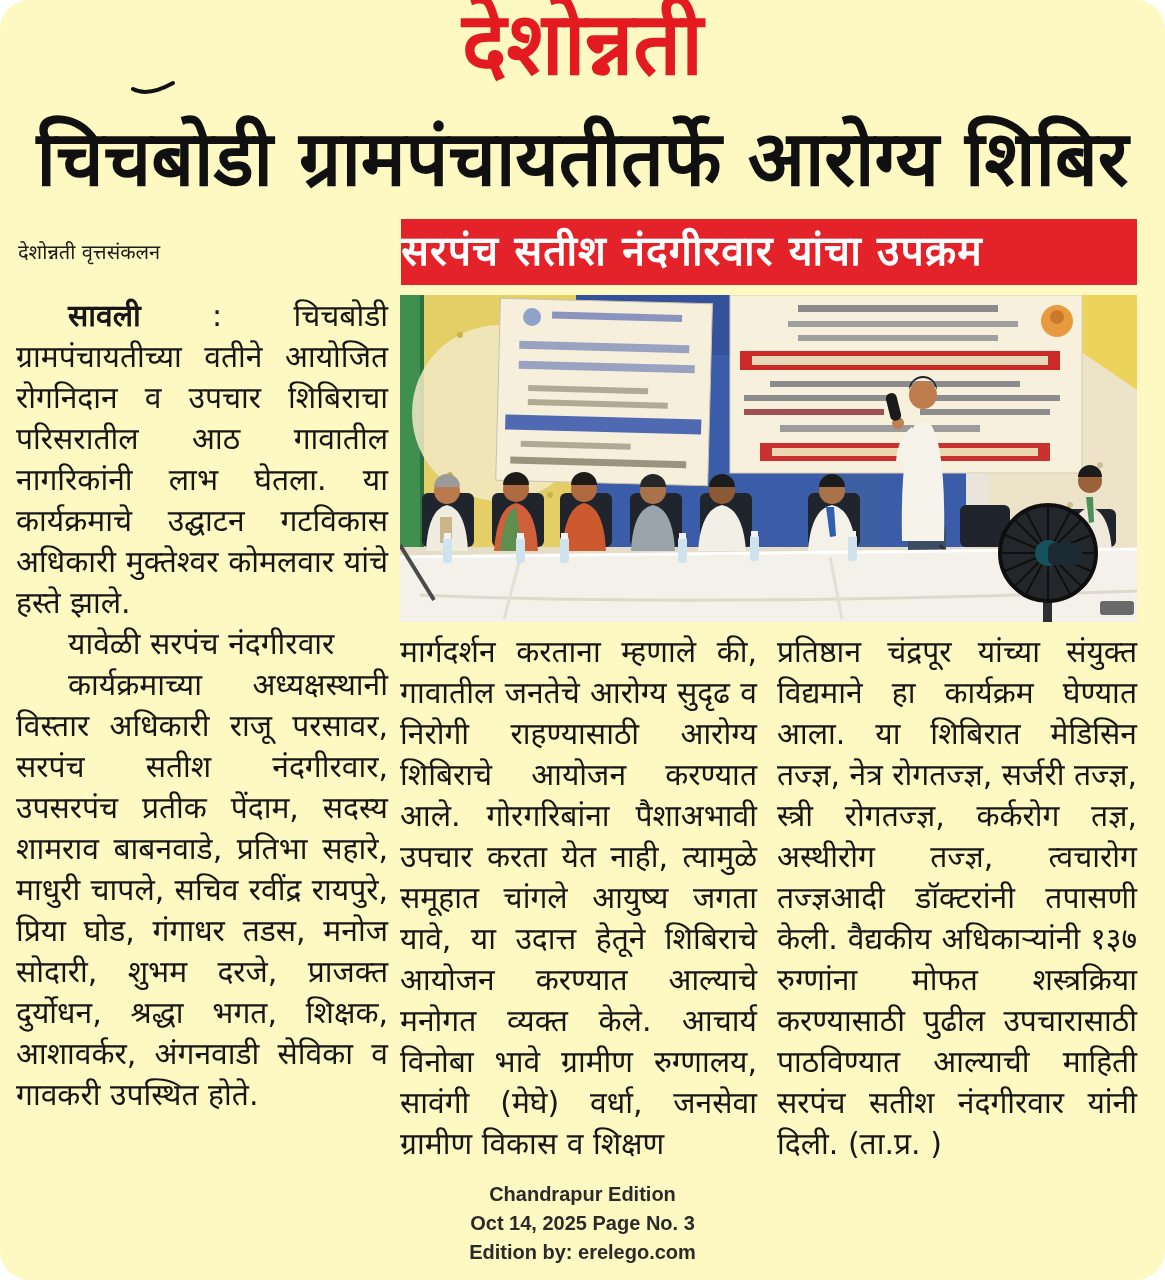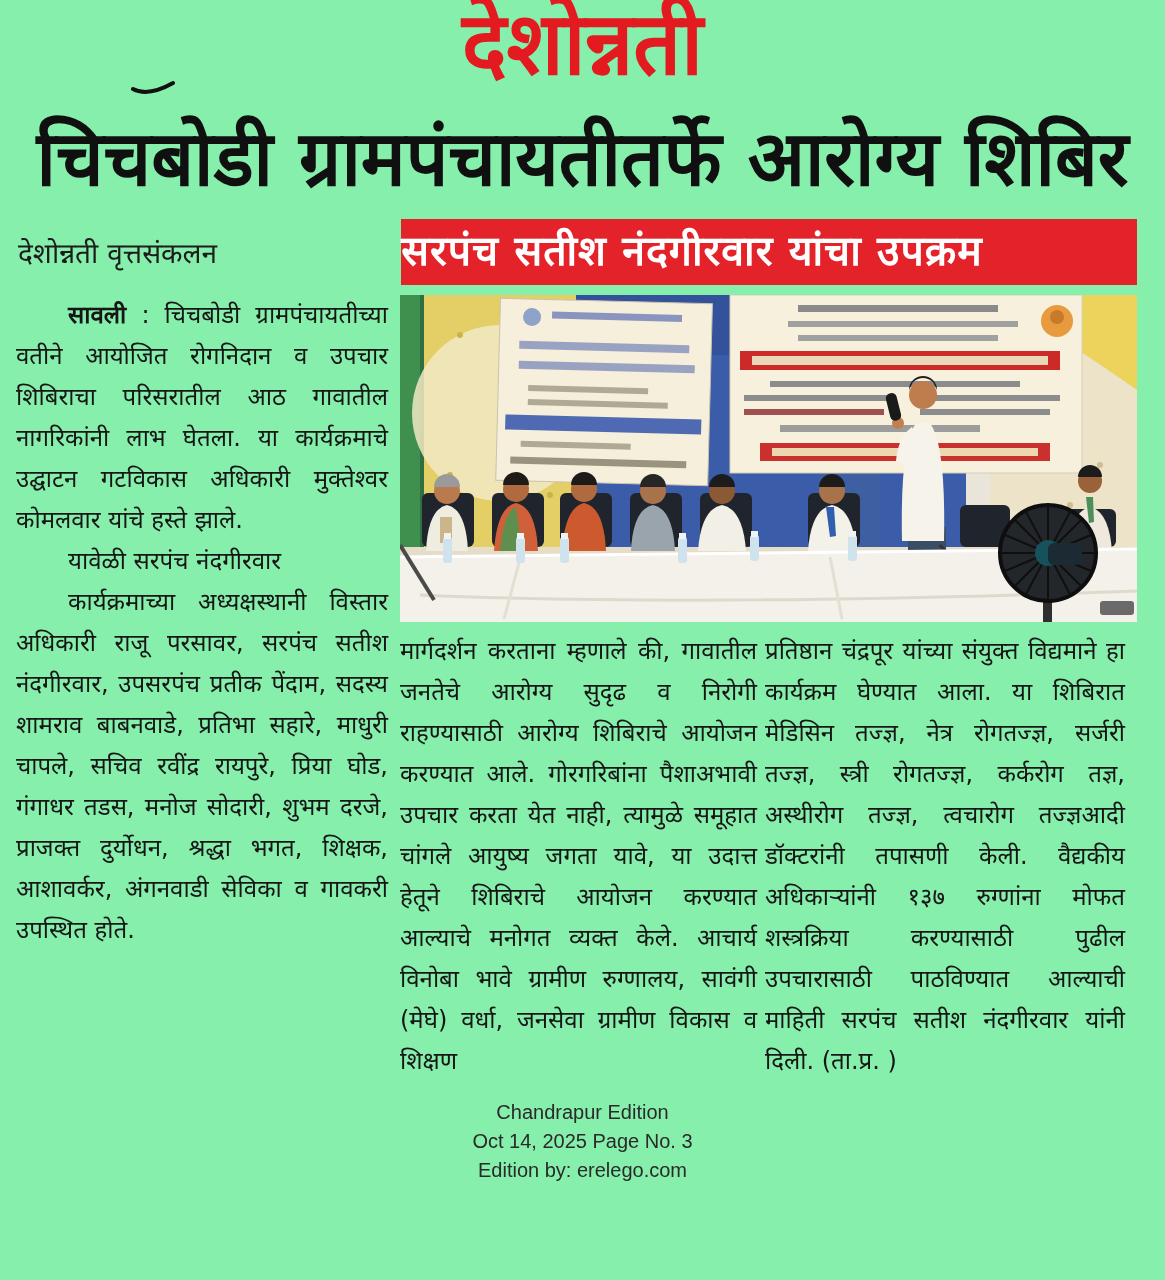--- a/index.html
+++ b/index.html
@@ -1,56 +1,56 @@
 <!DOCTYPE html>
 <html><head>
 <meta charset="utf-8">
 <style>
   html,body{margin:0;padding:0;background:#ffffff;}
   .page{
-    position:relative;width:1165px;height:1280px;overflow:hidden;background:#86efac;
-    font-family:"DejaVu Sans",sans-serif;color:#141414;
+    position:relative;width:1165px;height:1280px;overflow:hidden;background:#fef9c3;
+    font-family:"DejaVu Sans",sans-serif;color:#141414;border-radius:29px;
   }
   
   .masthead{width:100%;text-align:center;padding-top:2px;line-height:1;}
   .masthead-title{
     display:inline-block;font-size:84px;font-weight:800;color:#e31b20;
     letter-spacing:0px;transform:scaleY(1.04);
   }
   .masthead-swoosh{display:block;margin:-6px auto 0 130px;width:46px;height:16px;}
   
   .headline{
     margin:18px 20px 0 20px;text-align:center;font-size:75px;font-weight:800;
     line-height:1.18;color:#101010;transform:scaleY(1.02);
   }
   
   .meta-row{display:flex;align-items:center;margin:16px 28px 0 16px;}
-  .byline{width:372px;font-size:28px;color:#1c1c1c;padding-left:2px;}
+  .byline{width:372px;font-size:20px;color:#1c1c1c;padding-left:2px;}
   .sub-banner{
     width:737px;margin-left:12px;background:#e4222a;color:#ffffff;
     font-size:41px;font-weight:700;text-align:left;height:66px;line-height:64px;
     letter-spacing:1px;
   }
   
   .body-row{display:flex;margin:10px 28px 0 16px;}
-  .col{font-size:24px;line-height:41px;text-align:justify;color:#161616;}
+  .col{font-size:30px;line-height:41px;text-align:justify;color:#161616;}
   .col p{margin:0;text-indent:52px;}
   .col p.cont{text-indent:0;}
   .col-left{width:372px;}
   .right-area{width:737px;margin-left:12px;}
   .photo-wrap{width:737px;height:327px;overflow:hidden;background:#dcd4c0;}
   .photo-wrap svg{display:block;}
-  .cols-row{display:flex;margin-top:9px;}
+  .cols-row{display:flex;margin-top:9px;justify-content:space-between;}
   .col-mid{width:357px;}
   .col-right{width:360px;margin-left:8px;}
   .lead-word{font-weight:700;}
   
   .footer{
     margin-top:16px;text-align:center;font-family:"Liberation Sans",sans-serif;
-    font-size:20px;line-height:29px;color:#2a2a2a;
+    font-size:20px;line-height:29px;color:#2a2a2a;font-weight:bold;
   }
 </style>
 </head>
 <body>
 
 <div class="page">
 
   <div class="masthead">
     <span class="masthead-title">देशोन्नती</span>
     <svg class="masthead-swoosh" viewBox="0 0 46 16">

